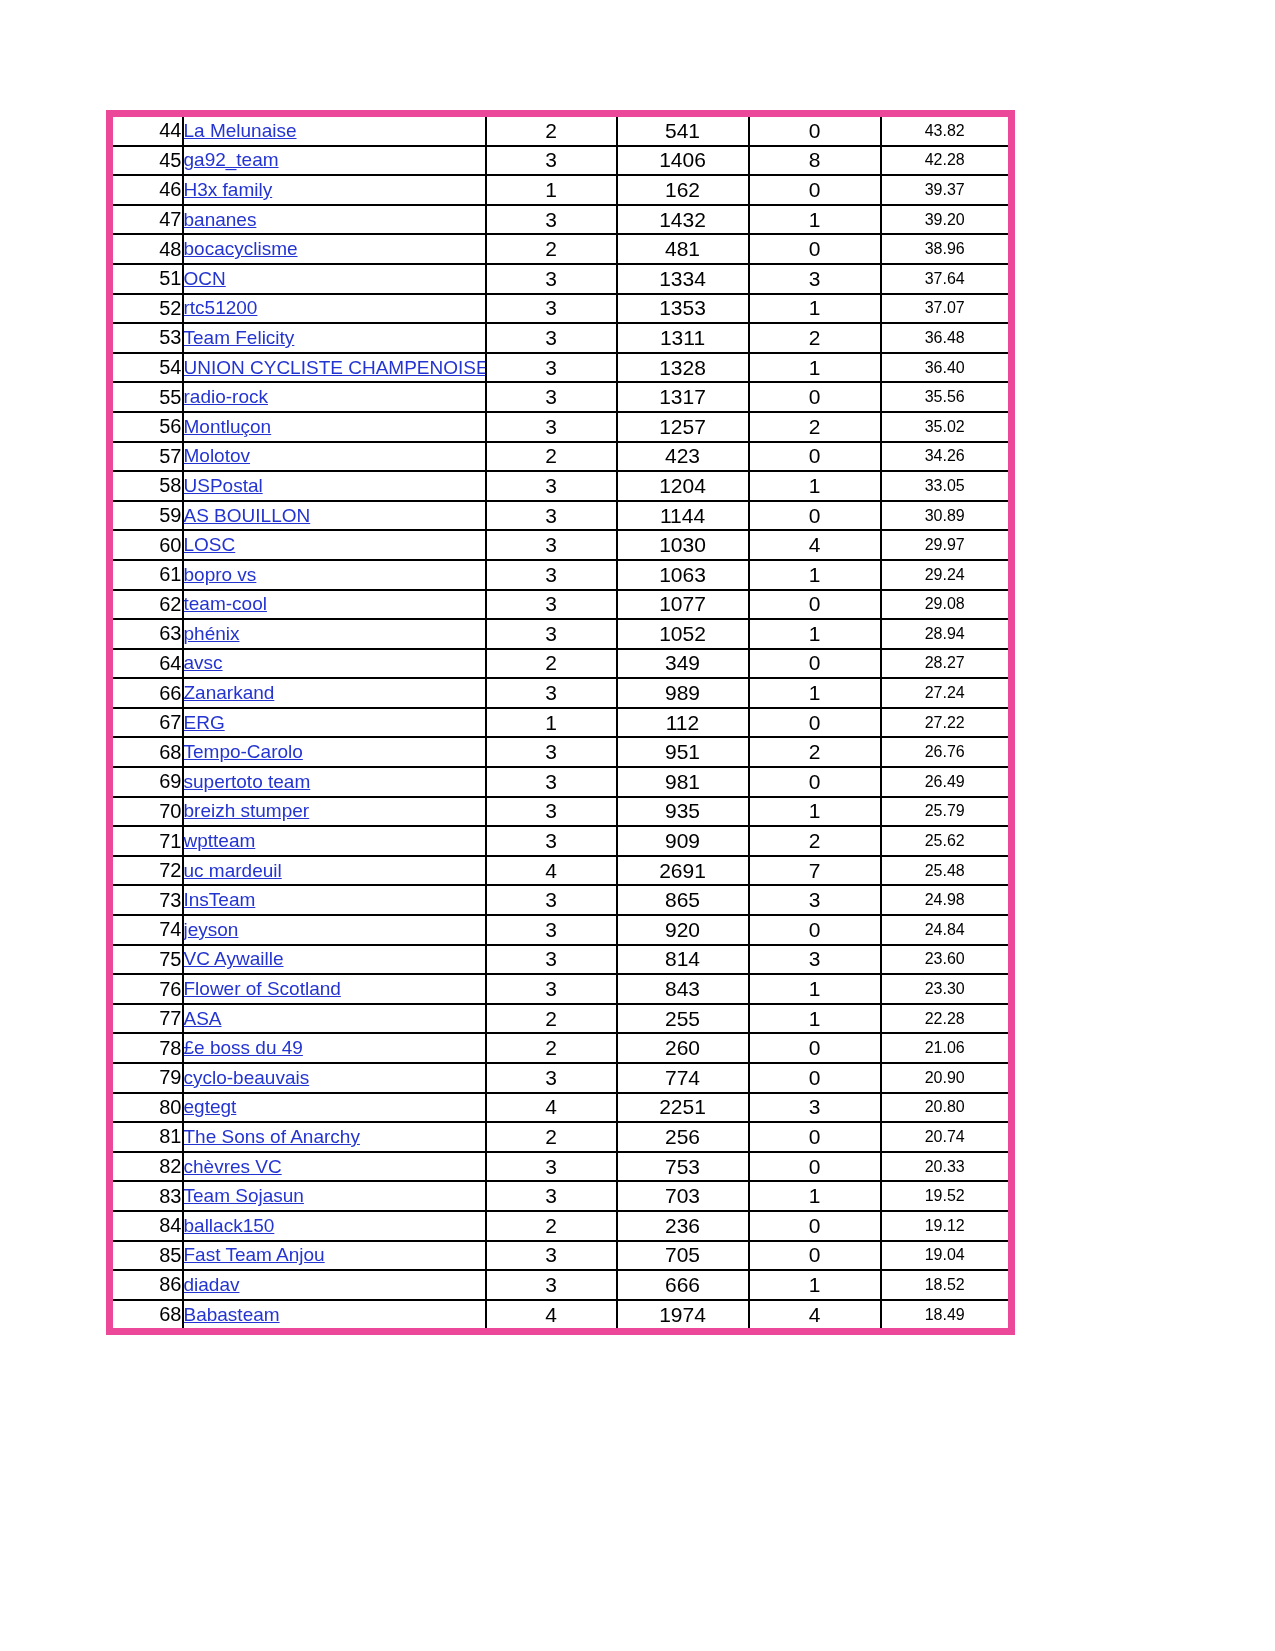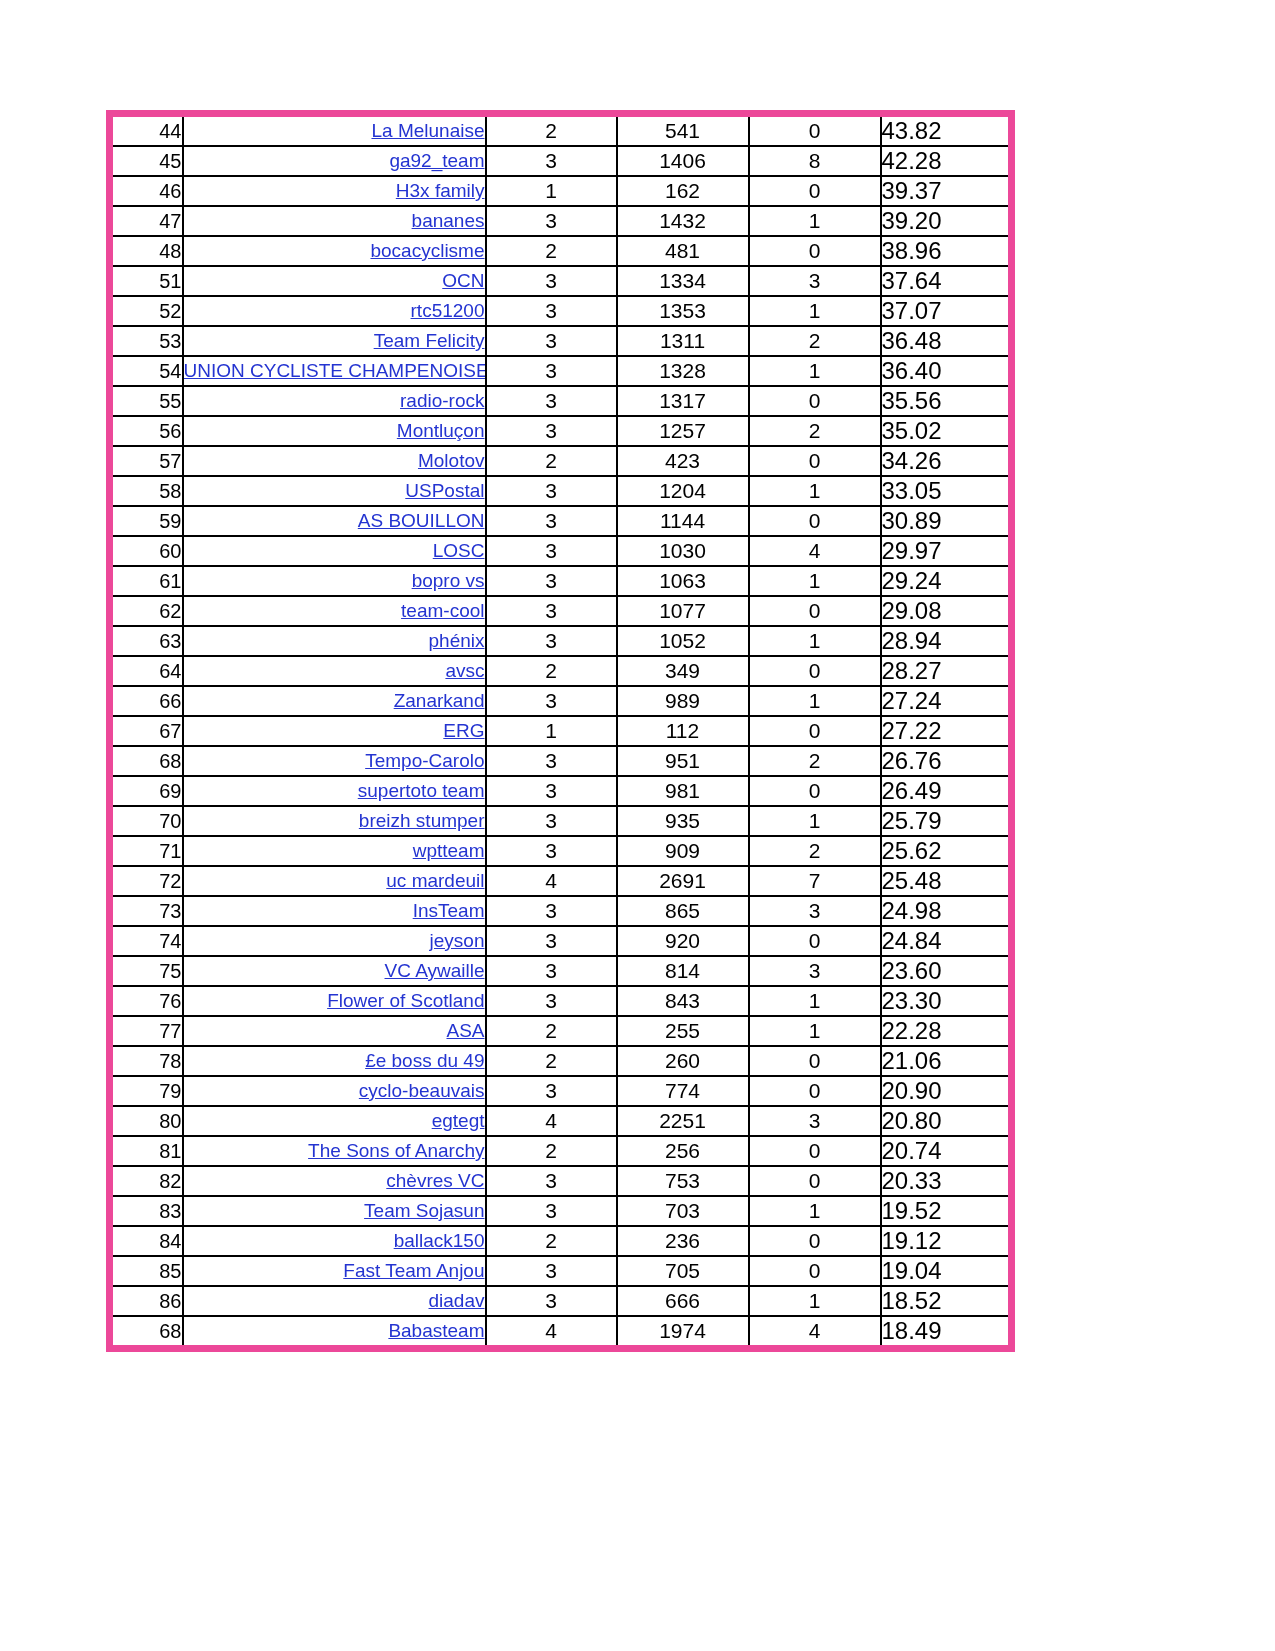--- a/index.html
+++ b/index.html
@@ -32,36 +32,36 @@
     white-space: nowrap;
     overflow: hidden;
     color: #000000;
   }
   td.c-rank {
     text-align: right;
     padding-right: 4px;
     font-size: 20px;
   }
   td.c-team {
-    text-align: right;
+    text-align: left;
     padding-left: 6px;
     font-size: 19px;
   }
   td.c-team a.team-link {
     color: var(--link-color, #2434d1);
     text-decoration: underline;
     cursor: pointer;
   }
   td.c-num {
     text-align: center;
     font-size: 21px;
   }
   td.c-score {
-    text-align: left;
-    font-size: 24px;
+    text-align: center;
+    font-size: 16px;
   }
 </style>
 </head>
 <body>
 
 <div id="page" style="background: rgb(255, 255, 255);">
   <table class="ranking">
     <colgroup>
       <col style="width:73px">
       <col style="width:303px">

